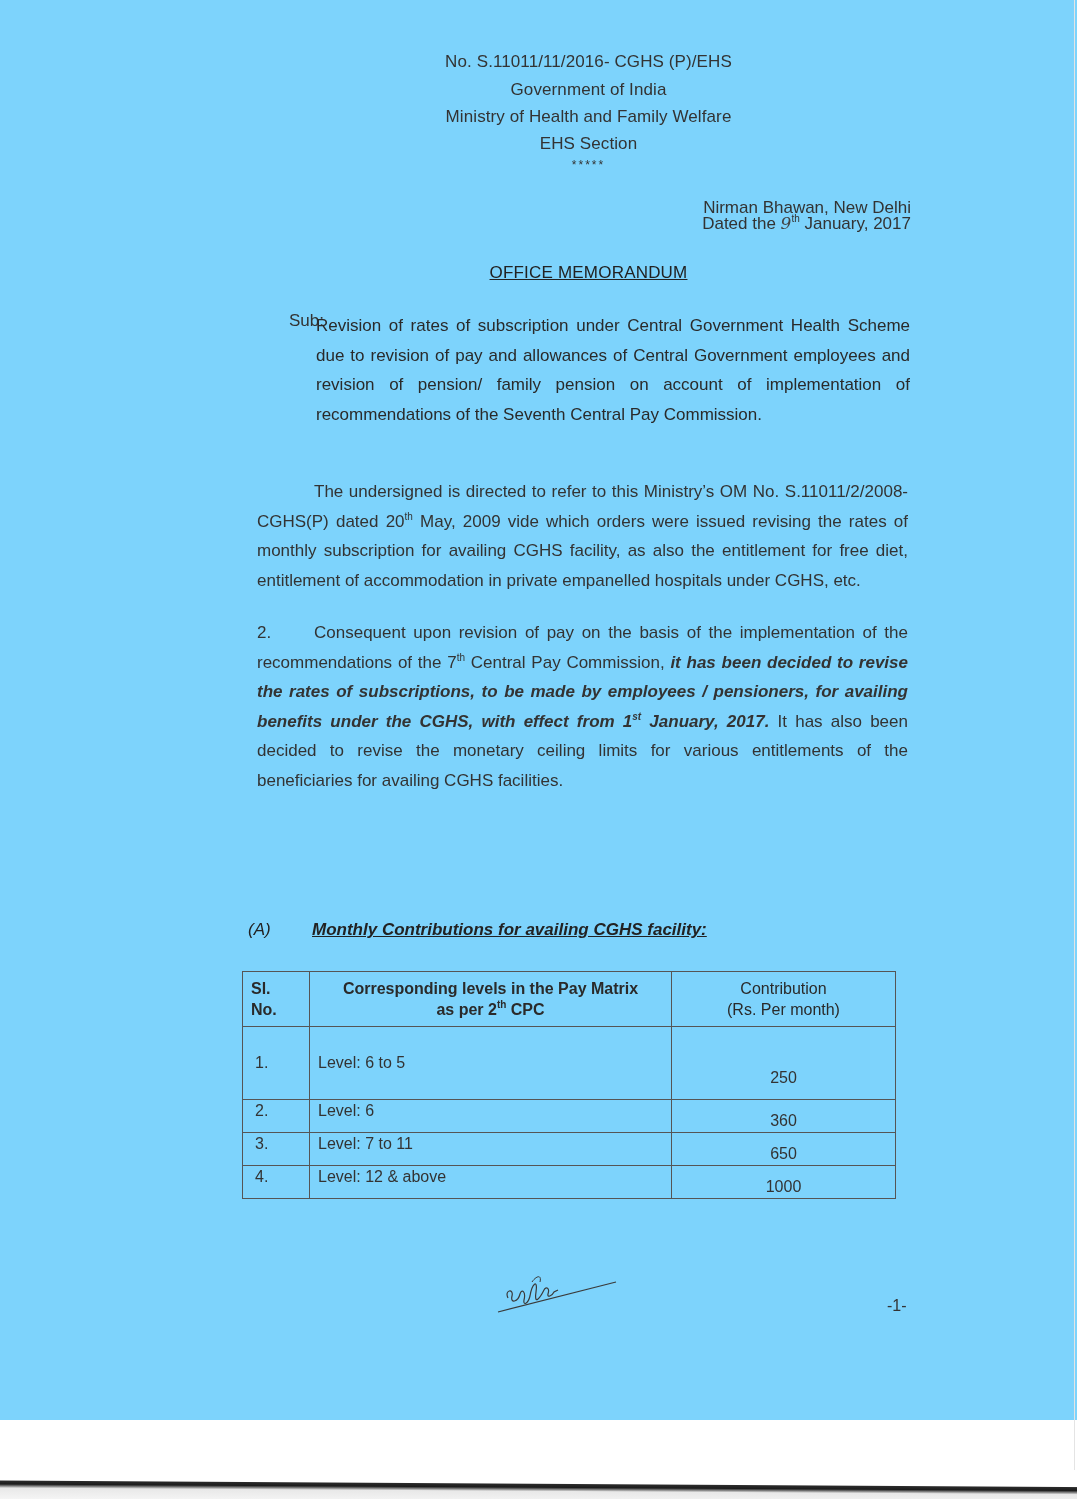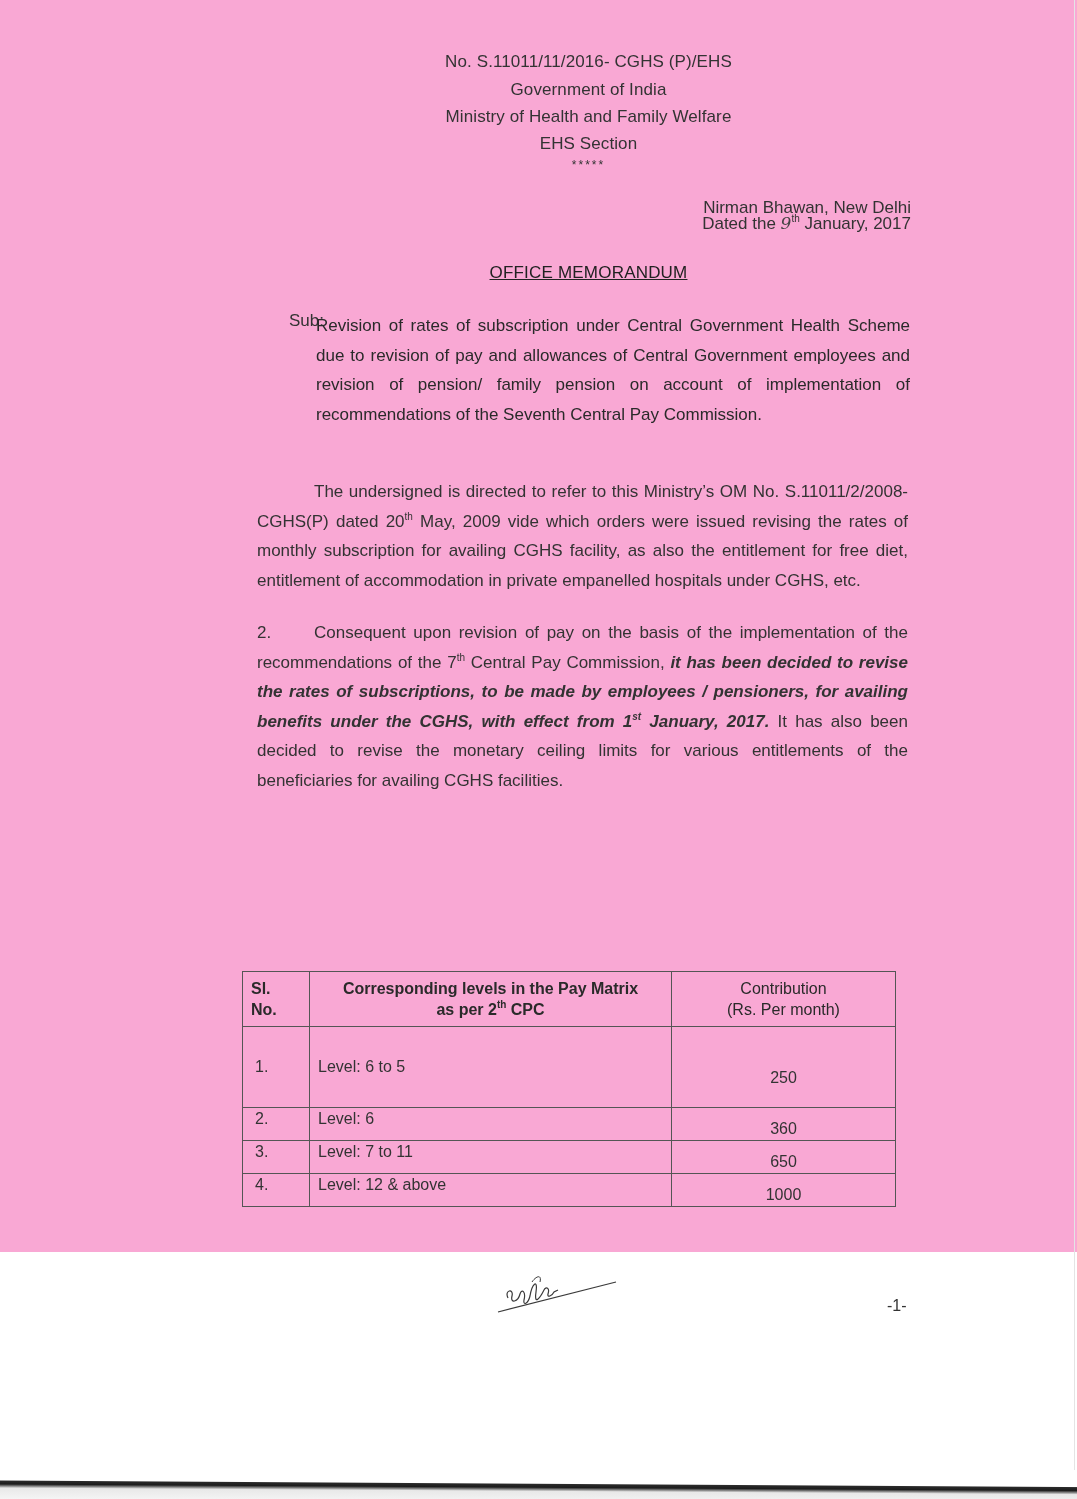--- a/index.html
+++ b/index.html
@@ -12,22 +12,22 @@
       height: 1499px;
       position: relative;
       overflow: hidden;
       font-family: "Liberation Sans", "DejaVu Sans", sans-serif;
       color: #2b2b2b;
     }
     .page {
       position: absolute;
       left: 0; top: 0;
       width: 1077px;
-      height: 1252px;
-      background: #f9a8d4;
+      height: 1420px;
+      background: #7dd3fc;
     }
     .right-edge {
       position: absolute;
       right: 2px; top: 0;
       width: 1px; height: 1470px;
       background: #e4e4e4;
     }
     .bottom-shadow {
       position: absolute;
       left: 0; top: 1474px;
@@ -160,21 +160,21 @@
       line-height: 21px;
       color: #2a2a2a;
     }
     table.contrib th.col-sl { width: 50px; text-align: left; padding-left: 8px; }
     table.contrib th.col-level { width: 345px; }
     table.contrib th.col-contrib { font-weight: normal; }
     table.contrib td.sl { text-align: left; padding-left: 12px; }
     table.contrib td.amt { text-align: center; }
     table.contrib tr.r1 td { height: 60px; }
     table.contrib tr.r1 td.lvl { vertical-align: middle; }
-    table.contrib tr.r1 td.amt { vertical-align: bottom; padding-bottom: 20px; }
+    table.contrib tr.r1 td.amt { vertical-align: bottom; padding-bottom: 12px; }
     table.contrib tr.r1 td.sl { vertical-align: middle; }
     table.contrib tr.rn td { height: 30px; }
     table.contrib tr.rn td.amt { vertical-align: bottom; padding-bottom: 2px; }
     table.contrib tr.rn td.lvl, table.contrib tr.rn td.sl { vertical-align: top; padding-top: 2px; }
 
     .signature {
       position: absolute;
       left: 494px;
       top: 1268px;
       width: 130px;
@@ -212,20 +212,23 @@
 
   <div class="para para1">
     <span>The undersigned is directed to refer to this Ministry’s OM No. S.11011/2/2008-CGHS(P) dated 20</span><sup>th</sup><span> May, 2009 vide which orders were issued revising the rates of monthly subscription for availing CGHS facility, as also the entitlement for free diet, entitlement of accommodation in private empanelled hospitals under CGHS, etc.</span>
   </div>
 
   <div class="para para2">
     <span class="para-num">2.</span><span>Consequent upon revision of pay on the basis of the implementation of the recommendations of the 7</span><sup>th</sup><span> Central Pay Commission, </span><span class="emph">it has been decided to revise the rates of subscriptions, to be made by employees / pensioners, for availing benefits under the CGHS, with effect from 1</span><sup class="emph">st</sup><span class="emph"> January, 2017.</span><span> It has also been decided to revise the monetary ceiling limits for various entitlements of the beneficiaries for availing CGHS facilities.</span>
   </div>
 
 
+  <div class="sec-a">
+    <span class="lbl">(A)</span><span class="title">Monthly Contributions for availing CGHS facility:</span>
+  </div>
 
   <table class="contrib">
     <thead>
       <tr>
         <th class="col-sl">
           <span>Sl.</span><br>
           <span>No.</span>
         </th>
         <th class="col-level">
           <span>Corresponding levels in the Pay Matrix</span><br>

